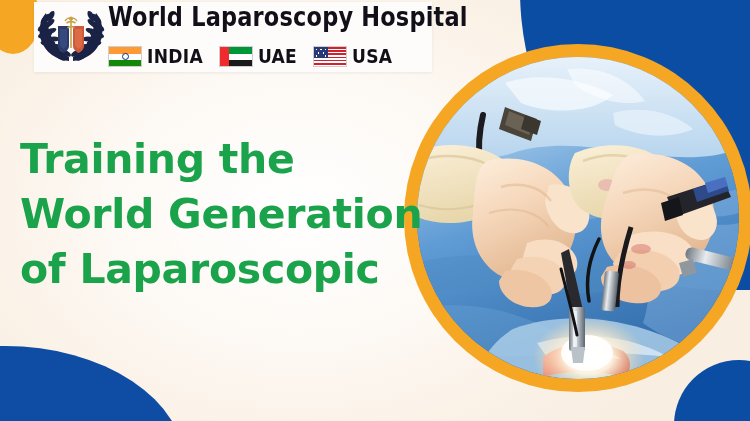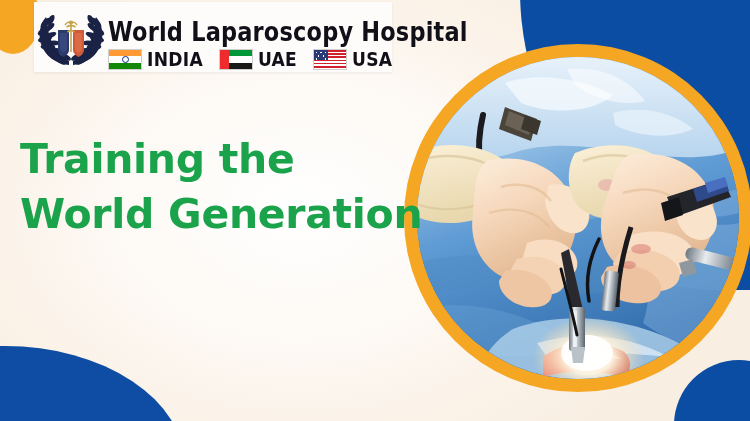--- a/index.html
+++ b/index.html
@@ -58,24 +58,24 @@
     left:674px; top:360px;
     width:130px; height:130px;
     background:#0b4da2;
     border-radius:50%;
   }
 
   
   #logo-card {
     position:absolute;
     left:34px; top:2px;
-    width:358px; height:70px;
+    width:398px; height:70px;
     background:#fdfcfb;
     display:flex;
-    align-items:flex-end;
+    align-items:flex-start;
     padding:2px 6px 2px 2px;
     box-shadow:0 1px 3px rgba(0,0,0,.07);
   }
   #wreath-emblem {
     width:70px; height:62px;
     flex:0 0 70px;
     position:relative;
   }
   #logo-text-block {
     flex:1 1 auto;
@@ -92,21 +92,21 @@
     color:#111018;
     line-height:1.05;
     white-space:nowrap;
     transform:scaleX(.96);
     transform-origin:left center;
   }
   #logo-flags-row {
     display:flex;
     align-items:center;
     gap:5px;
-    margin-top:3px;
+    margin-top:15px;
     white-space:nowrap;
   }
   .flag {
     width:34px; height:21px;
     flex:0 0 34px;
     position:relative;
     border:1px solid rgba(0,0,0,.18);
     overflow:hidden;
   }
   .country-label {
@@ -415,15 +415,16 @@
             <span class="flag-us-stars"></span>
         </span>
         <span class="country-label">USA</span>
       </div>
     </div>
   </div>
 
   <div id="headline">
     <div class="headline-line">Training the</div>
     <div class="headline-line">World Generation</div>
+    <div class="headline-line">of Laparoscopic</div>
   </div>
 
 </div>
 
 </body></html>

